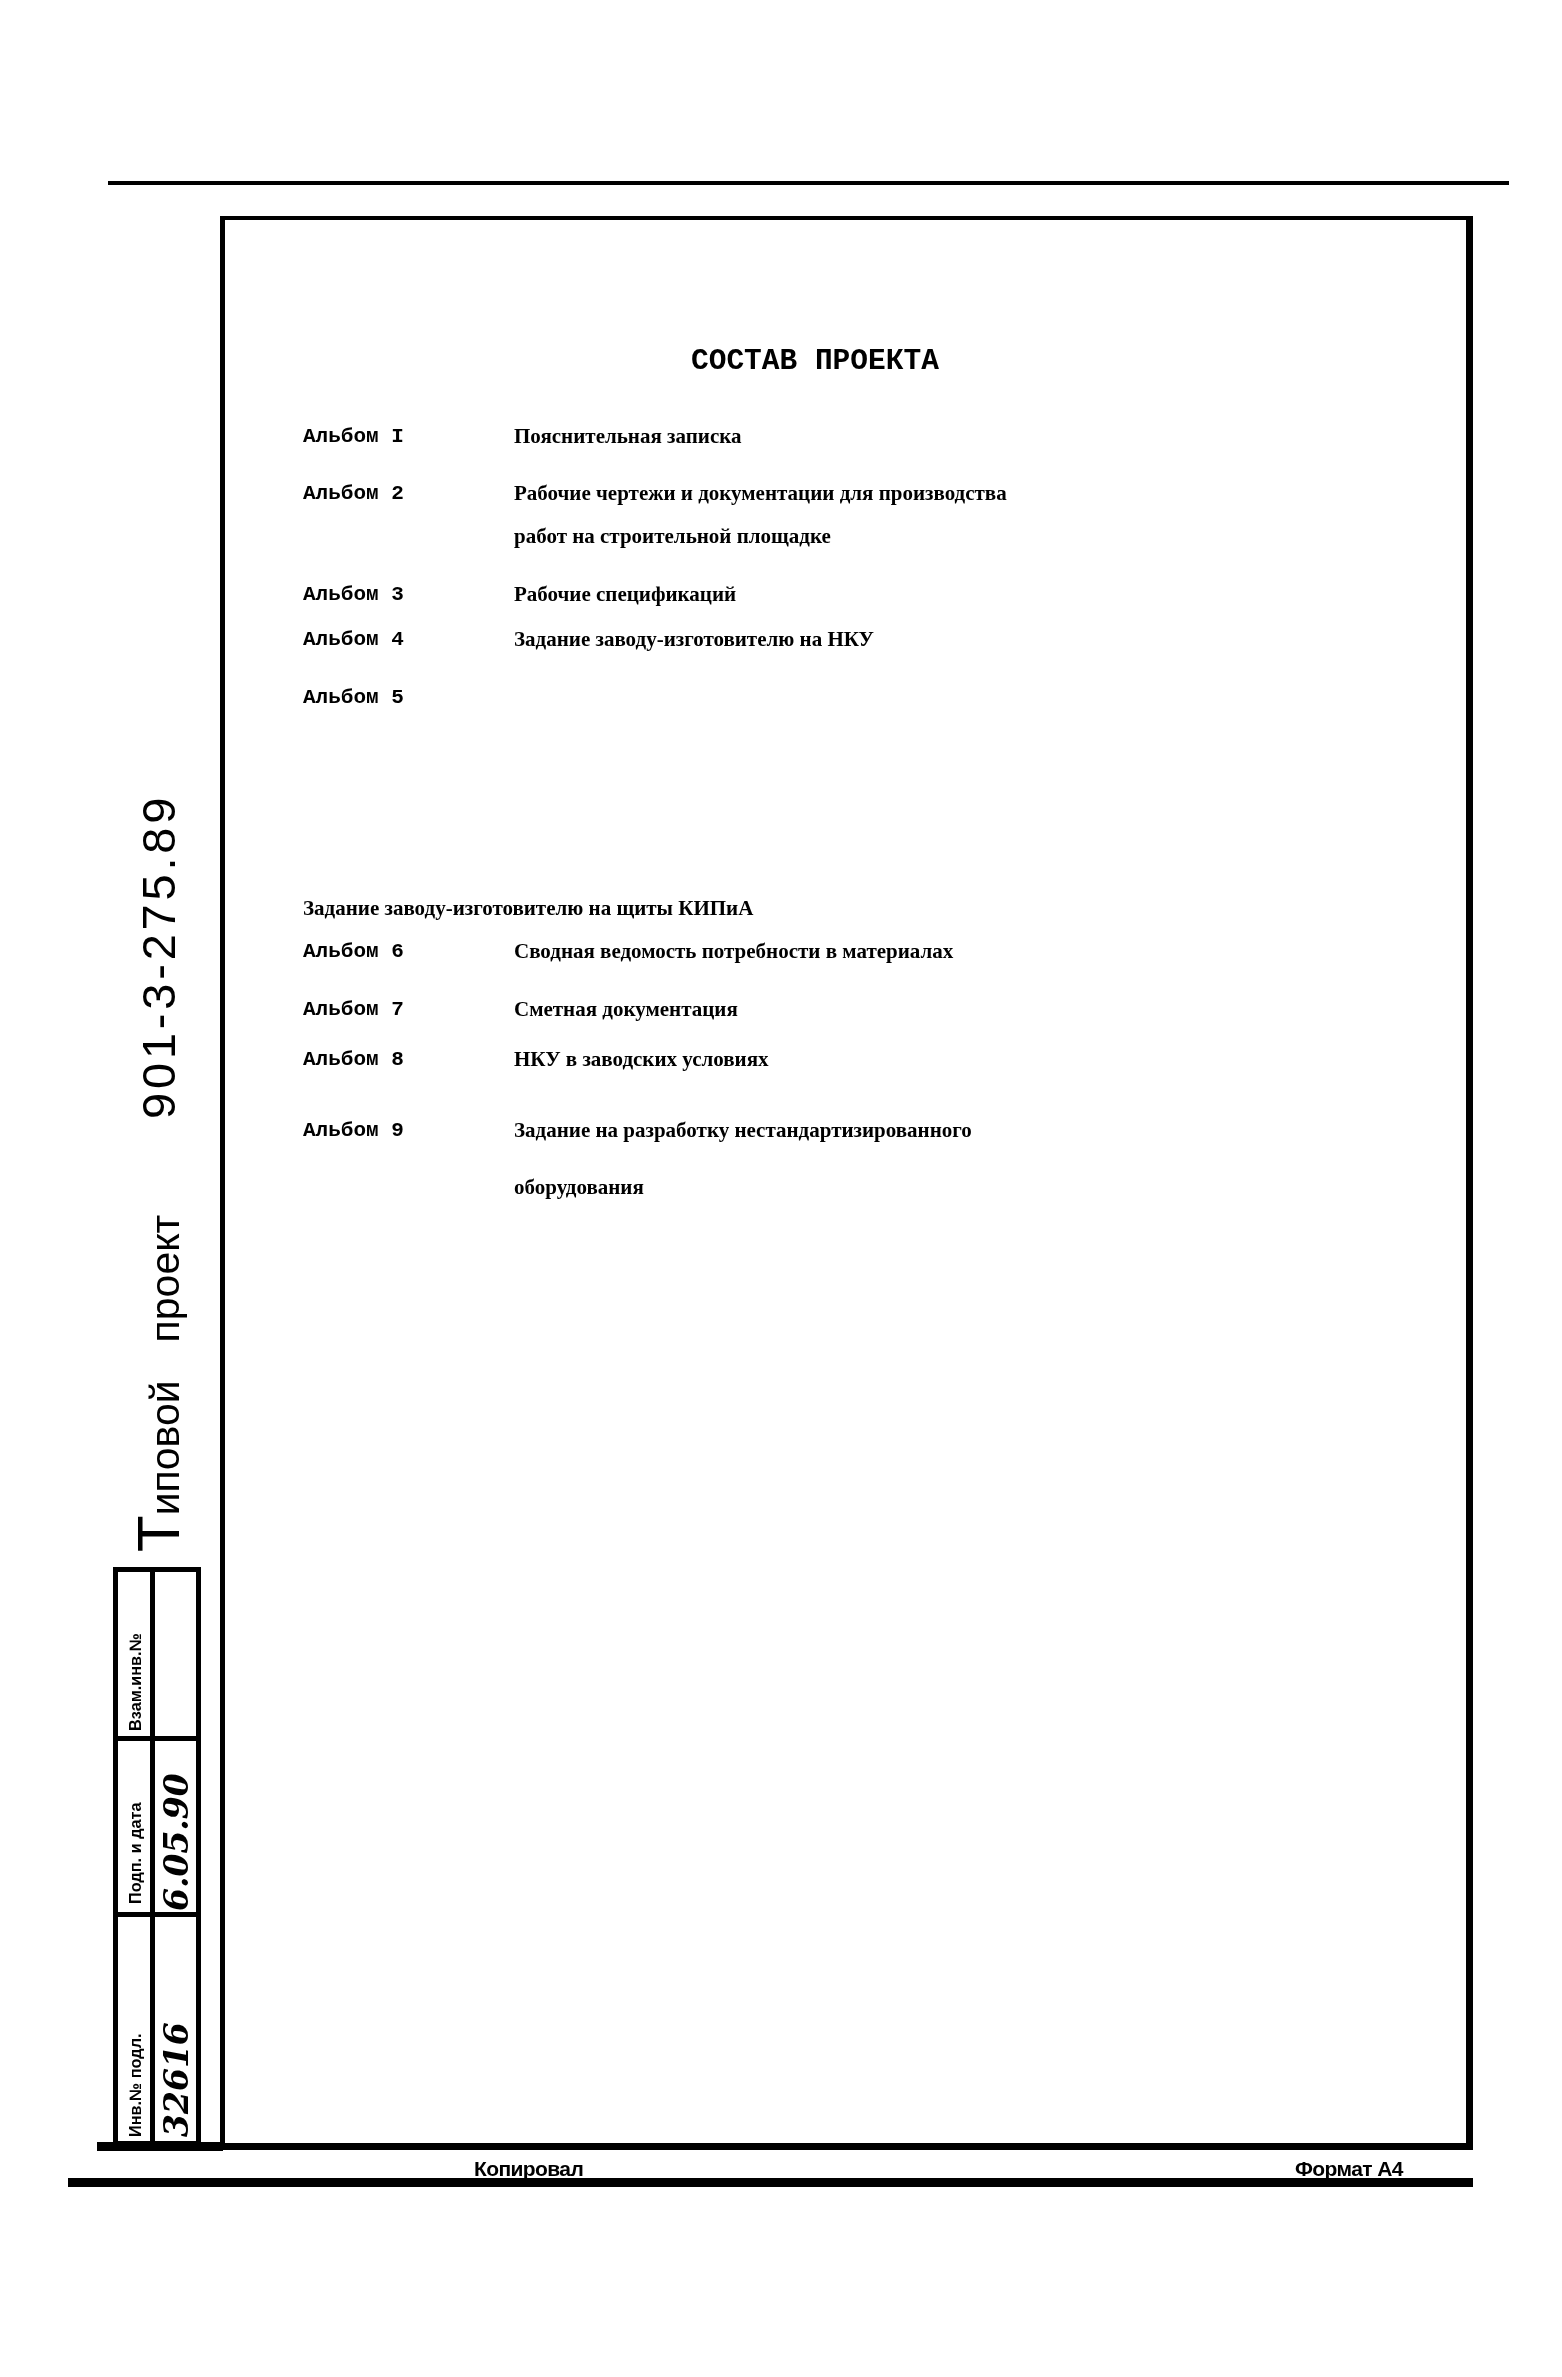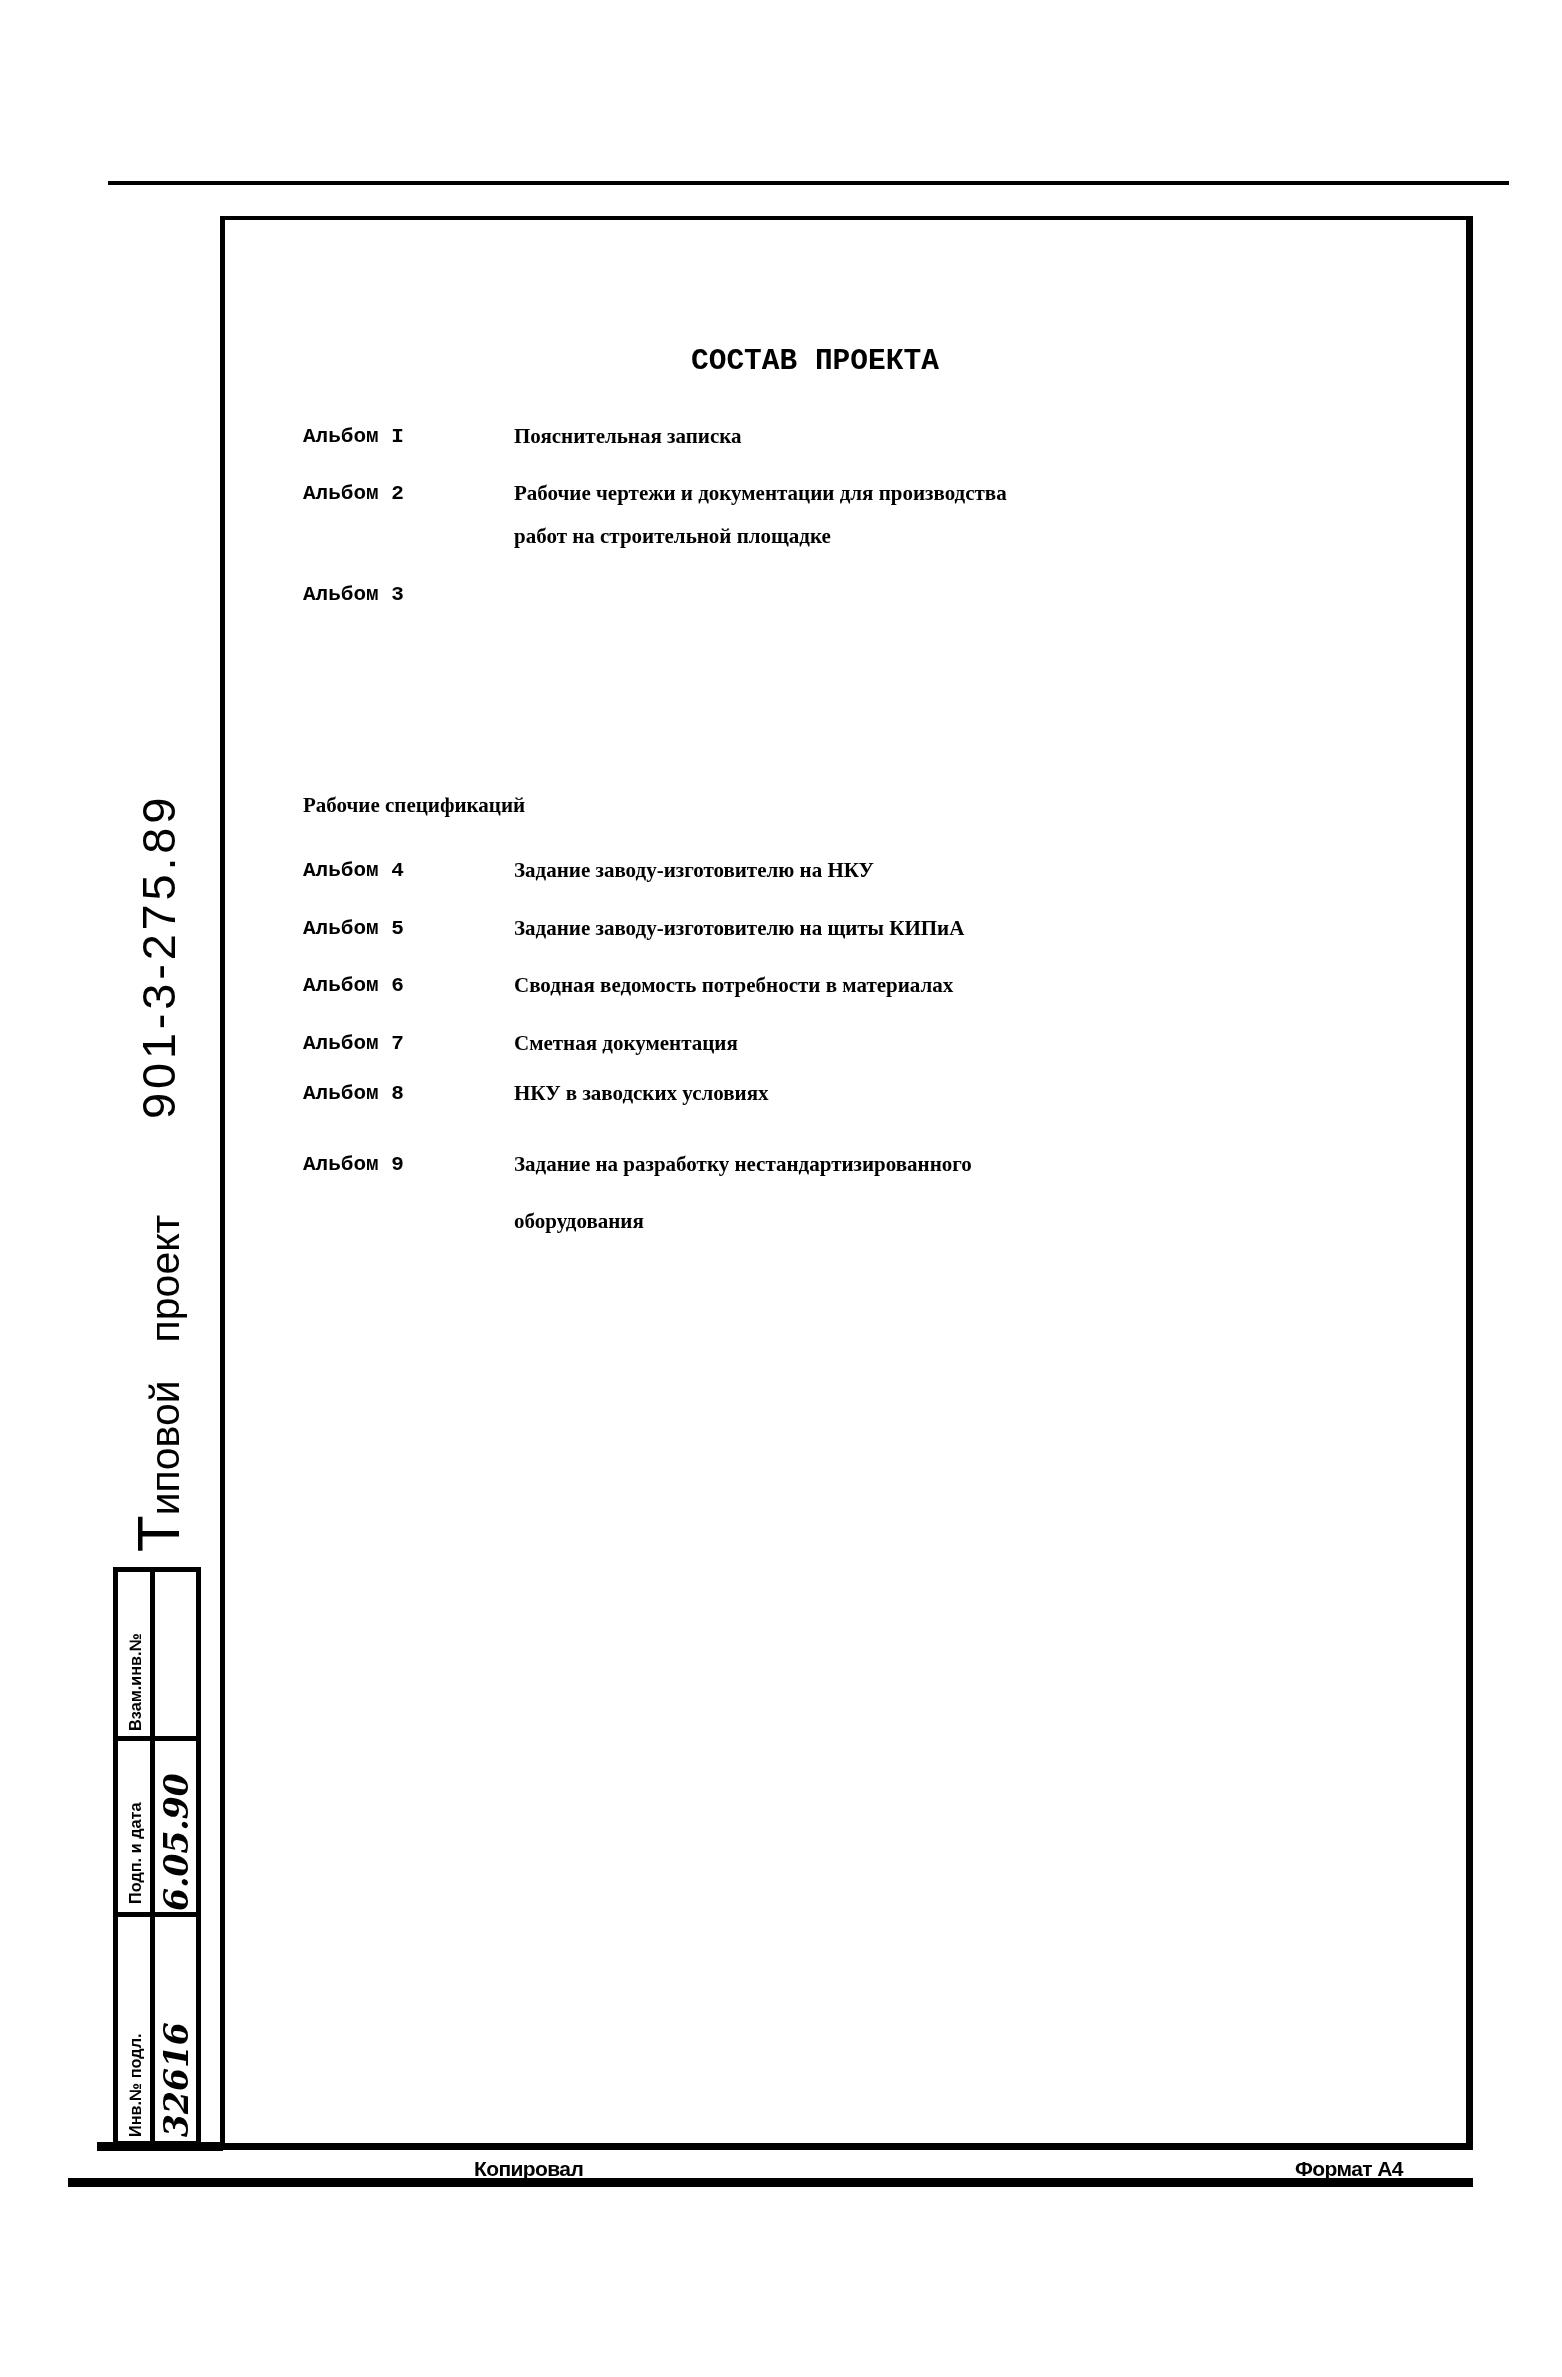--- a/index.html
+++ b/index.html
@@ -162,33 +162,33 @@
       <span>Пояснительная записка</span>
     </div>
   </div>
   <div class="row" style="margin-bottom:15px;">
     <div class="label">Альбом 2</div>
     <div class="desc">
       <span>Рабочие чертежи и документации для производства</span>
       <span>работ на строительной площадке</span>
     </div>
   </div>
-  <div class="row" style="margin-bottom:22px;flex-direction:column;">
+  <div class="row" style="margin-bottom:2px;">
     <div class="label">Альбом 3</div>
     <div class="desc">
       <span>Рабочие спецификаций</span>
     </div>
   </div>
   <div class="row" style="margin-bottom:14.5px;">
     <div class="label">Альбом 4</div>
     <div class="desc">
       <span>Задание заводу-изготовителю на НКУ</span>
     </div>
   </div>
-  <div class="row" style="margin-bottom:14px;">
+  <div class="row" style="flex-direction:column;">
     <div class="label">Альбом 5</div>
     <div class="desc">
       <span>Задание заводу-изготовителю на щиты КИПиА</span>
     </div>
   </div>
   <div class="row" style="margin-bottom:15px;">
     <div class="label">Альбом 6</div>
     <div class="desc">
       <span>Сводная ведомость потребности в материалах</span>
     </div>

